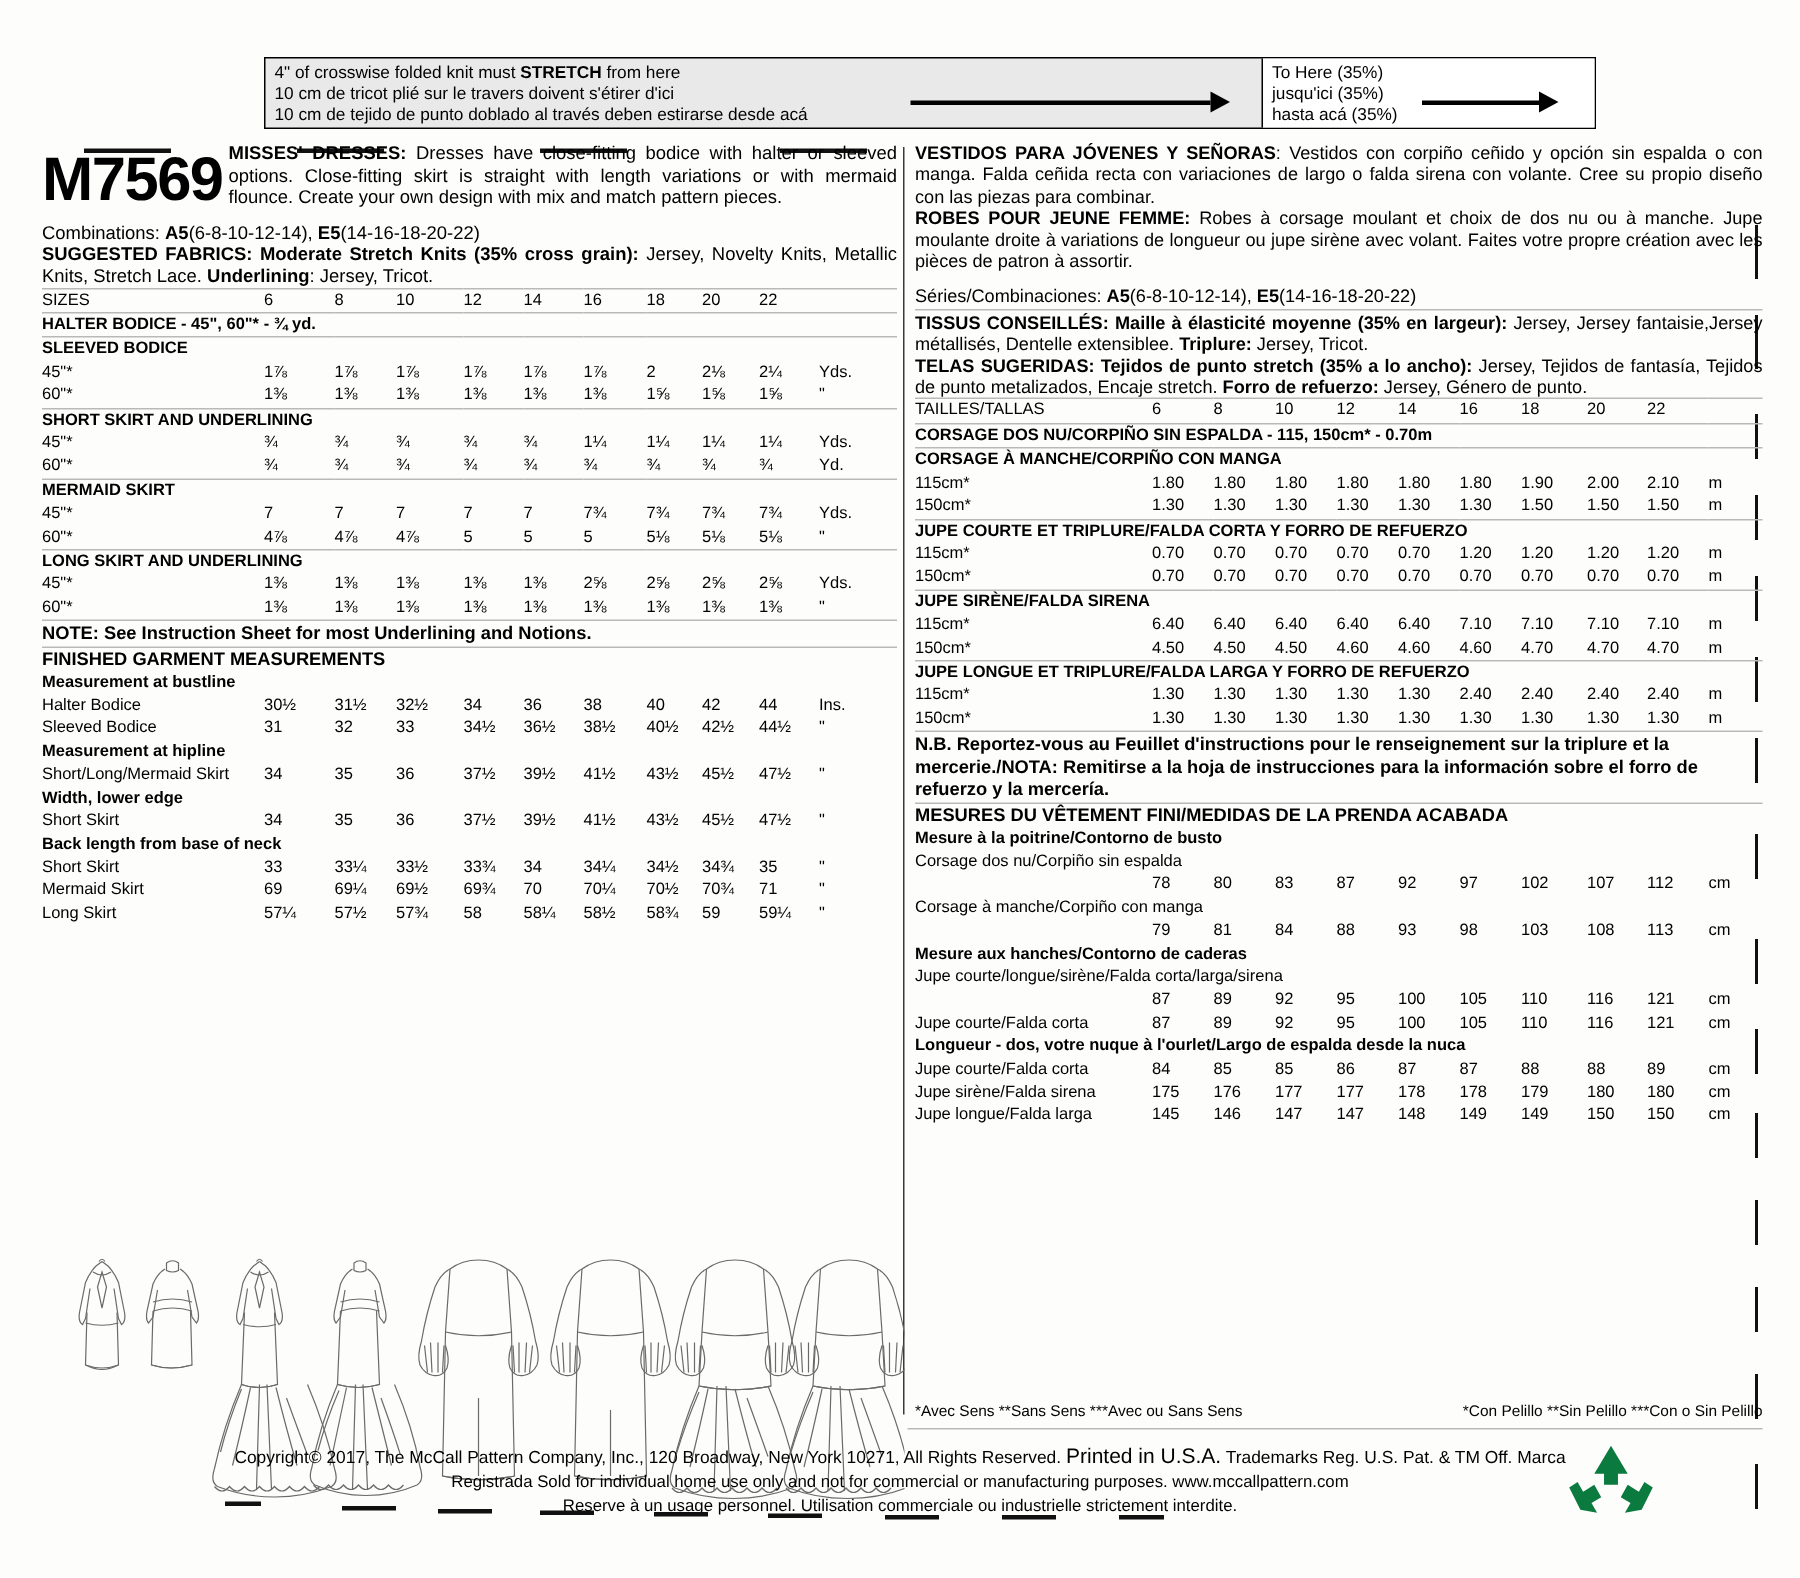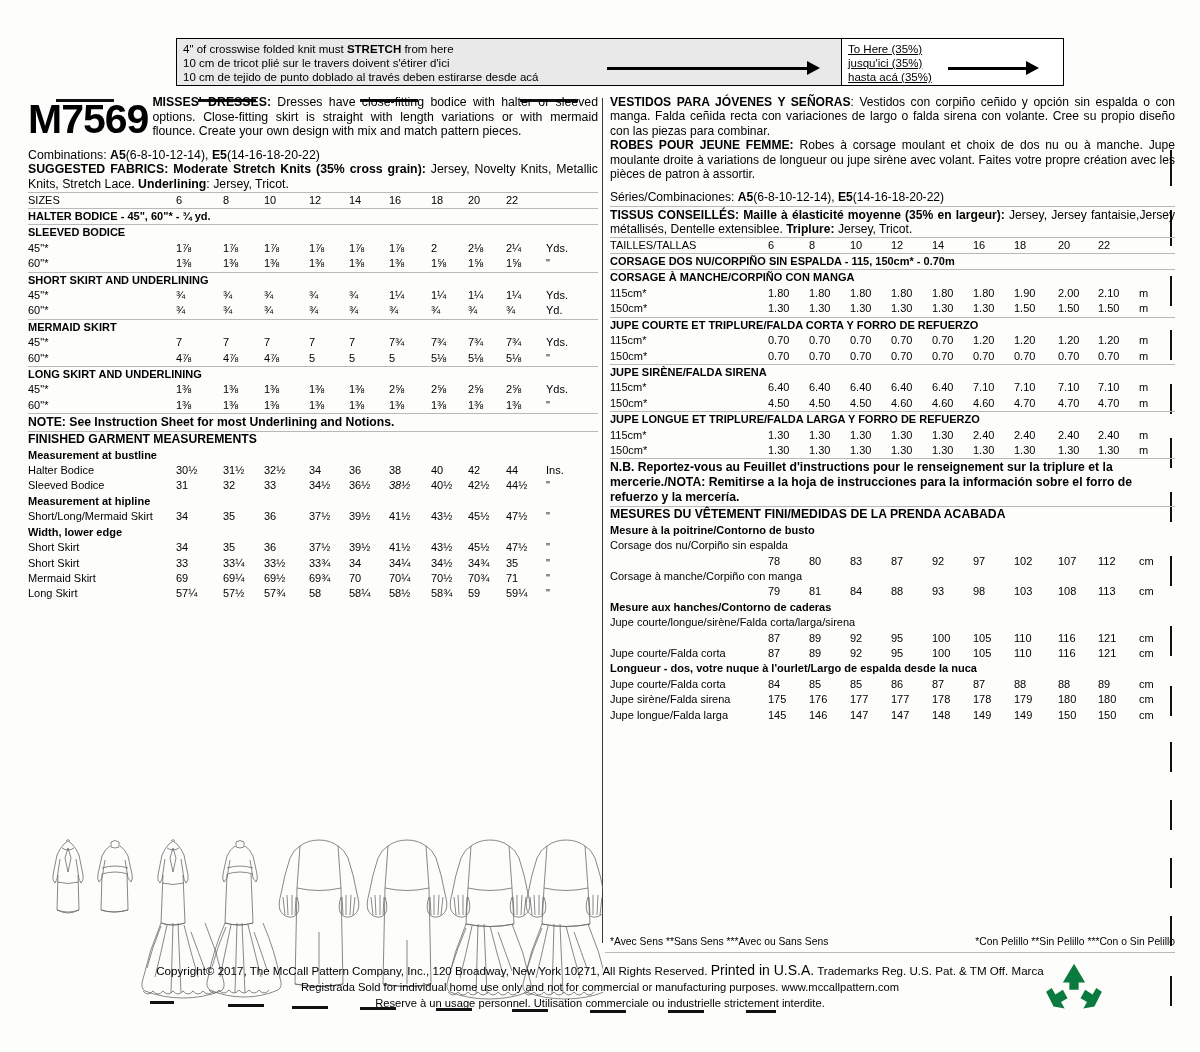--- a/index.html
+++ b/index.html
@@ -29,21 +29,20 @@
     display:flex;
   }
   .stretch-left {
     position:relative; width:665px; height:100%;
     border-right:1.5px solid #000;
     padding:3px 0 0 6px;
   }
   .stretch-right {
     position:relative; flex:1; height:100%; background:#fff;
     padding:3px 0 0 6px;
-    text-decoration:underline;
   }
   .sline { font-size:11.5px; line-height:14px; white-space:nowrap; }
   .sline b { font-weight:bold; }
   .arrow-wrap { position:absolute; display:flex; align-items:center; }
   .arrow-shaft { height:3px; background:#000; }
   .arrow-head {
     width:0;height:0;
     border-top:7px solid transparent;
     border-bottom:7px solid transparent;
     border-left:13px solid #000;
@@ -353,21 +352,21 @@
               <td class="num" style="width: 40px;">44</td>
               <td class="unit">Ins.</td>
             </tr>
             <tr>
               <td class="lbl" style="width: 148px;">Sleeved Bodice</td>
               <td class="num" style="width: 47px;">31</td>
               <td class="num" style="width: 41px;">32</td>
               <td class="num" style="width: 45px;">33</td>
               <td class="num" style="width: 40px;">34½</td>
               <td class="num" style="width: 40px;">36½</td>
-              <td class="num" style="width: 42px; font-style: italic;">38½</td>
+              <td class="num" style="width: 42px;">38½</td>
               <td class="num" style="width: 37px;">40½</td>
               <td class="num" style="width: 38px;">42½</td>
               <td class="num" style="width: 40px;">44½</td>
               <td class="unit">"</td>
             </tr>
             <tr class="secnorule">
               <td colspan="11">Measurement at hipline</td>
             </tr>
             <tr>
               <td class="lbl" style="width: 148px;">Short/Long/Mermaid Skirt</td>
@@ -391,20 +390,23 @@
               <td class="num" style="width: 41px;">35</td>
               <td class="num" style="width: 45px;">36</td>
               <td class="num" style="width: 40px;">37½</td>
               <td class="num" style="width: 40px;">39½</td>
               <td class="num" style="width: 42px;">41½</td>
               <td class="num" style="width: 37px;">43½</td>
               <td class="num" style="width: 38px;">45½</td>
               <td class="num" style="width: 40px;">47½</td>
               <td class="unit">"</td>
             </tr>
+            <tr class="secnorule">
+              <td colspan="11">Back length from base of neck</td>
+            </tr>
             <tr>
               <td class="lbl" style="width: 148px;">Short Skirt</td>
               <td class="num" style="width: 47px;">33</td>
               <td class="num" style="width: 41px;">33¼</td>
               <td class="num" style="width: 45px;">33½</td>
               <td class="num" style="width: 40px;">33¾</td>
               <td class="num" style="width: 40px;">34</td>
               <td class="num" style="width: 42px;">34¼</td>
               <td class="num" style="width: 37px;">34½</td>
               <td class="num" style="width: 38px;">34¾</td>
@@ -454,20 +456,23 @@
       <div class="gap8"></div>
 
       <div class="rpara">
         <span>Séries/Combinaciones: </span><b>A5</b><span>(6-8-10-12-14), </span><b>E5</b><span>(14-16-18-20-22)</span>
       </div>
 
       <div class="rule"></div>
 
       <div class="rpara">
         <b>TISSUS CONSEILLÉS: Maille à élasticité moyenne (35% en largeur):</b><span> Jersey, Jersey fantaisie,Jersey métallisés, Dentelle extensiblee. </span><b>Triplure:</b><span> Jersey, Tricot.</span>
+      </div>
+      <div class="rpara">
+        <b>TELAS SUGERIDAS: Tejidos de punto stretch (35% a lo ancho):</b><span> Jersey, Tejidos de fantasía, Tejidos de punto metalizados, Encaje stretch. </span><b>Forro de refuerzo:</b><span> Jersey, Género de punto.</span>
       </div>
 
       <table class="yard">
         <tbody id="fr-table-body">
             <tr class="head topline">
               <td class="lbl" style="width: 158px;">TAILLES/TALLAS</td>
               <td class="num" style="width: 41px;">6</td>
               <td class="num" style="width: 41px;">8</td>
               <td class="num" style="width: 41px;">10</td>
               <td class="num" style="width: 41px;">12</td>

